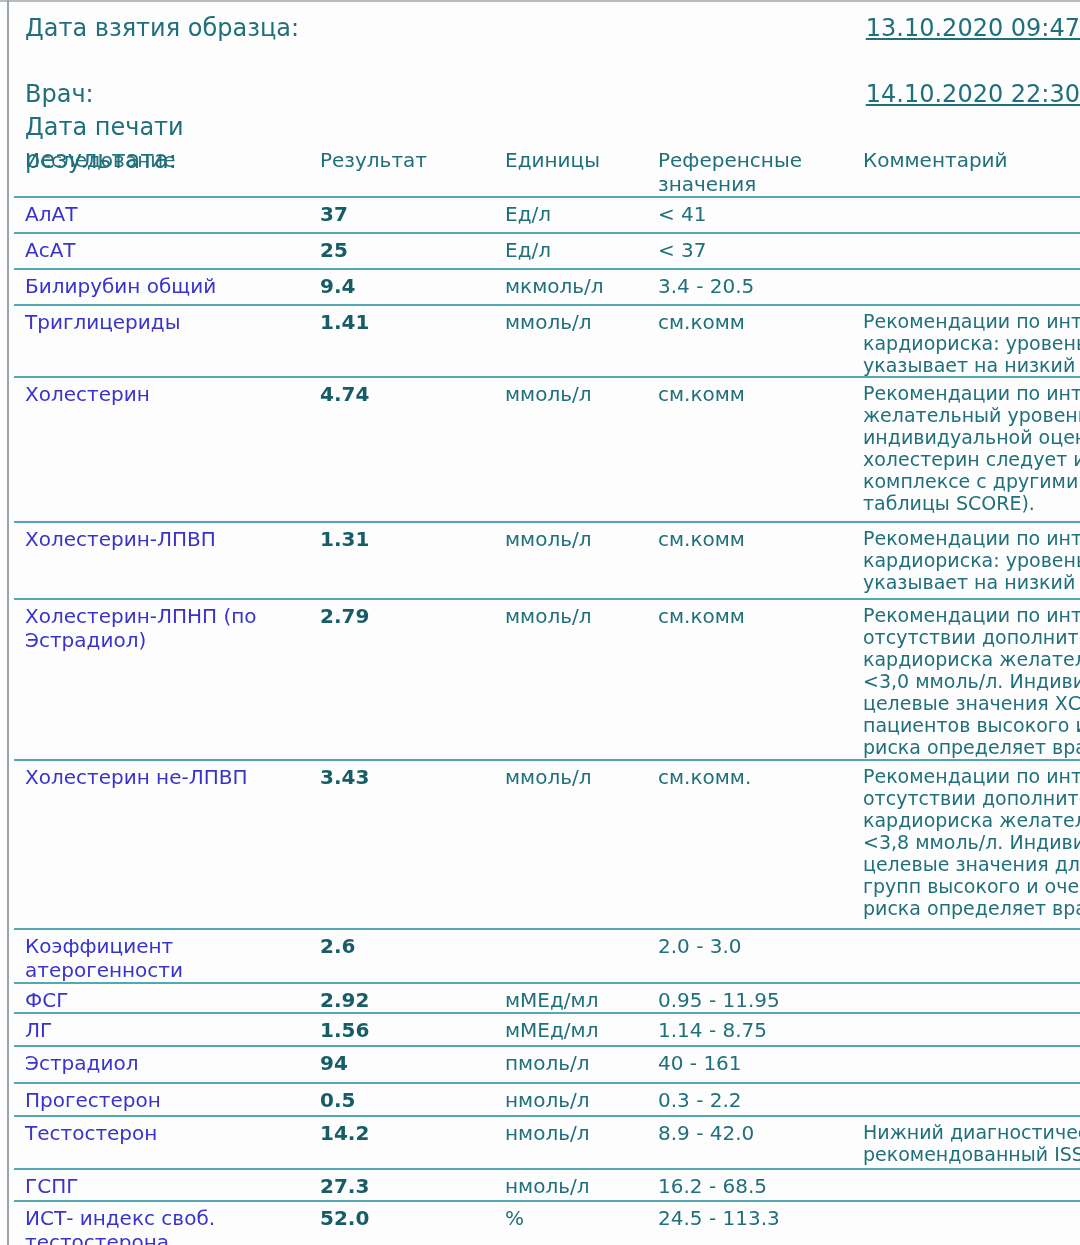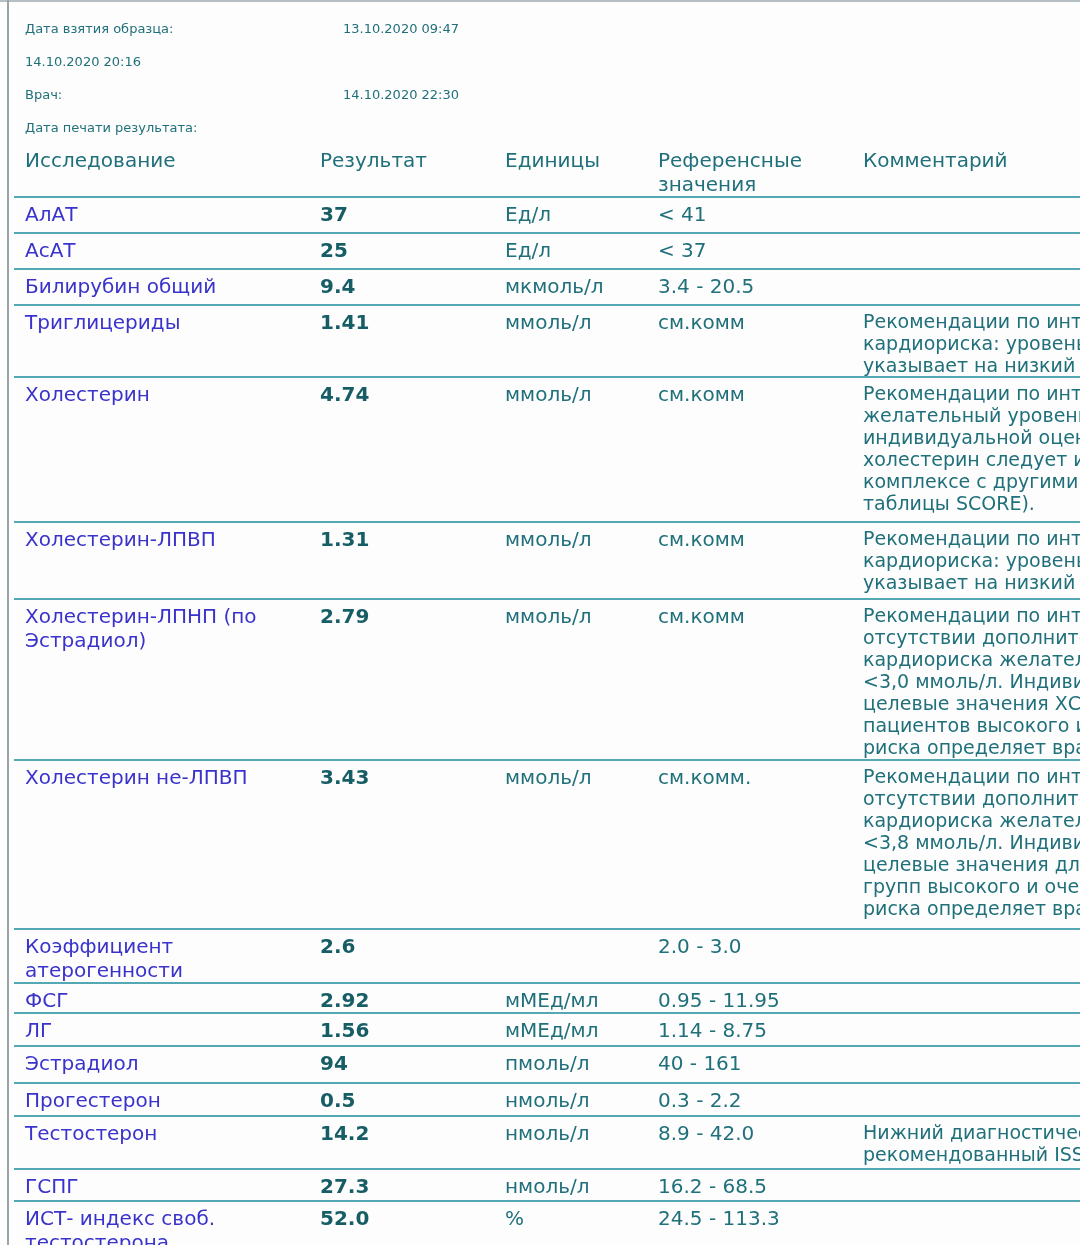--- a/index.html
+++ b/index.html
@@ -13,23 +13,23 @@
     position:relative;
     width:1080px;height:1245px;
     overflow:hidden;
     background:#fdfdfd;
     font-family:"DejaVu Sans","Liberation Sans",sans-serif;
     color:var(--teal);
   }
   .page-top-border{position:absolute;top:0;left:0;width:100%;height:2px;background:#6d8087;opacity:.5;}
   .page-left-border{position:absolute;top:0;left:7px;width:2px;height:100%;background:#9aa3a7;}
   .meta{padding:12px 0 0 25px;height:144px;box-sizing:border-box;}
-  .meta-row{display:flex;height:33px;line-height:33px;font-size:13px;}
+  .meta-row{display:flex;height:33px;line-height:33px;font-size:24px;justify-content:space-between;}
   .meta-label{width:318px;flex:0 0 auto;}
-  .meta-value{flex:0 0 auto;}
+  .meta-value{flex:0 0 auto;text-decoration:underline;}
   table.results{
     border-collapse:collapse;
     table-layout:fixed;
     width:1409px;
     margin-left:14px;
     font-size:20px;
   }
   th,td{
     vertical-align:top;
     text-align:left;
@@ -51,21 +51,20 @@
 <div class="page">
   <div class="page-top-border"></div>
   <div class="page-left-border"></div>
 
   <div class="meta">
     <div class="meta-row">
       <div class="meta-label">Дата взятия образца:</div>
       <div class="meta-value">13.10.2020 09:47</div>
     </div>
     <div class="meta-row">
-      <div class="meta-value">14.10.2020 20:16</div>
     </div>
     <div class="meta-row">
       <div class="meta-label">Врач:</div>
       <div class="meta-value">14.10.2020 22:30</div>
     </div>
     <div class="meta-row">
       <div class="meta-label">Дата печати результата:</div>
     </div>
   </div>
 

